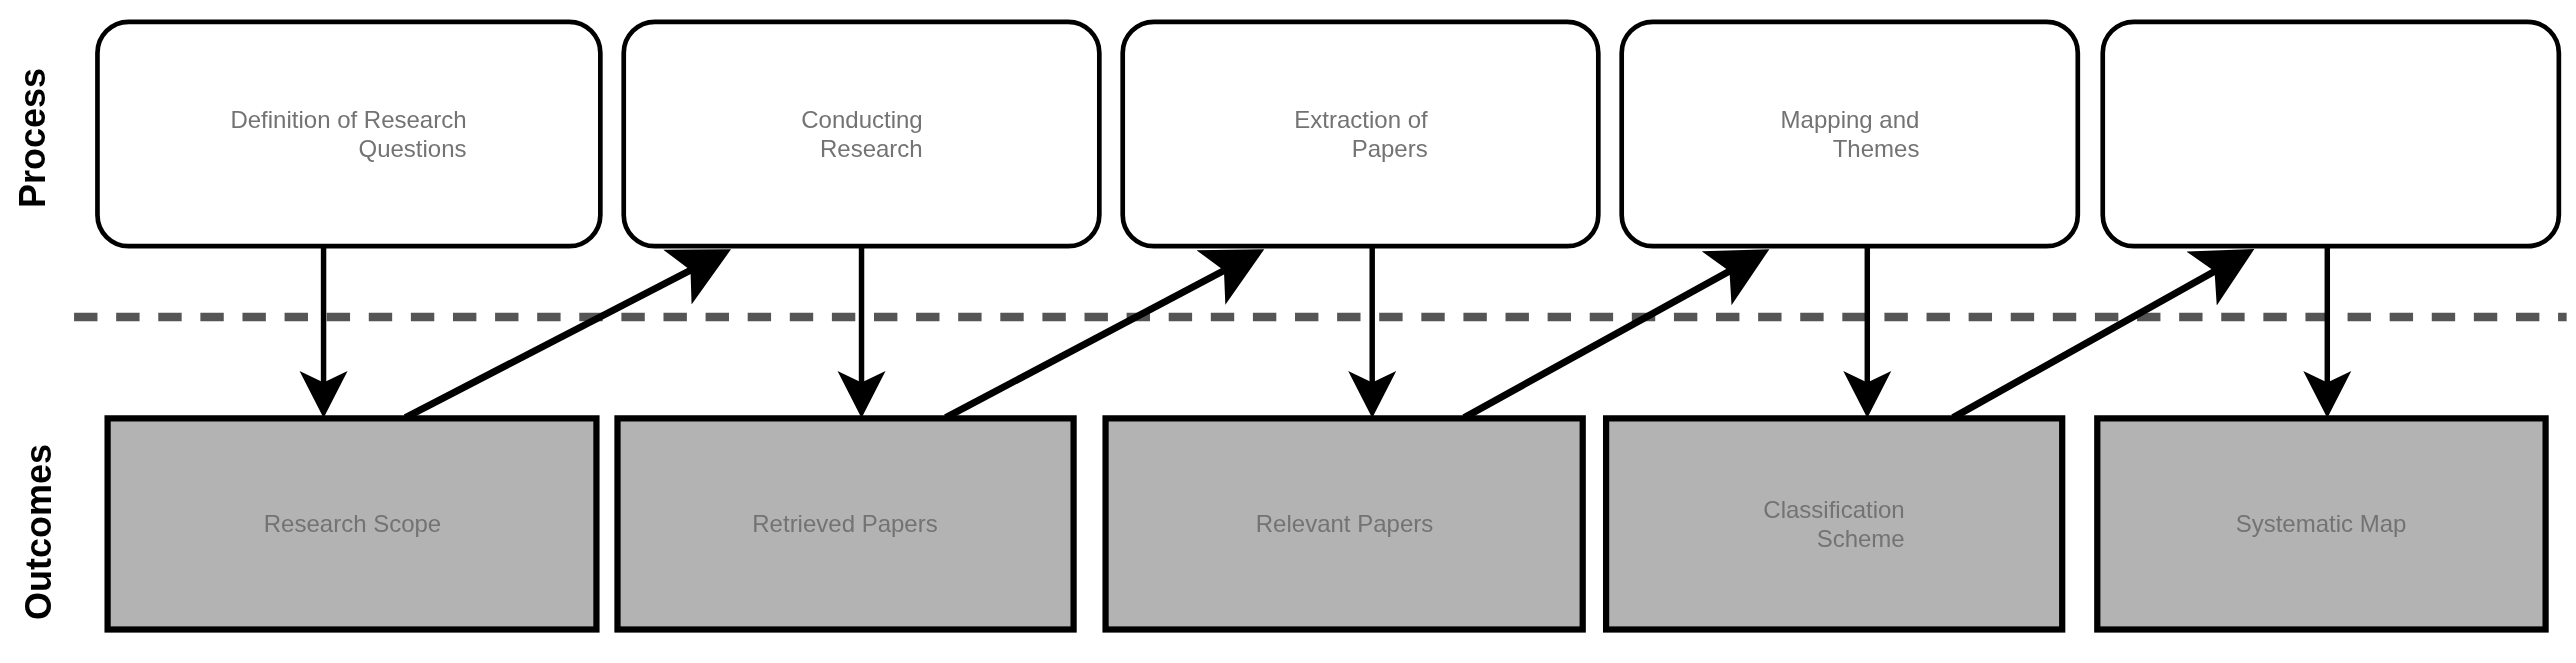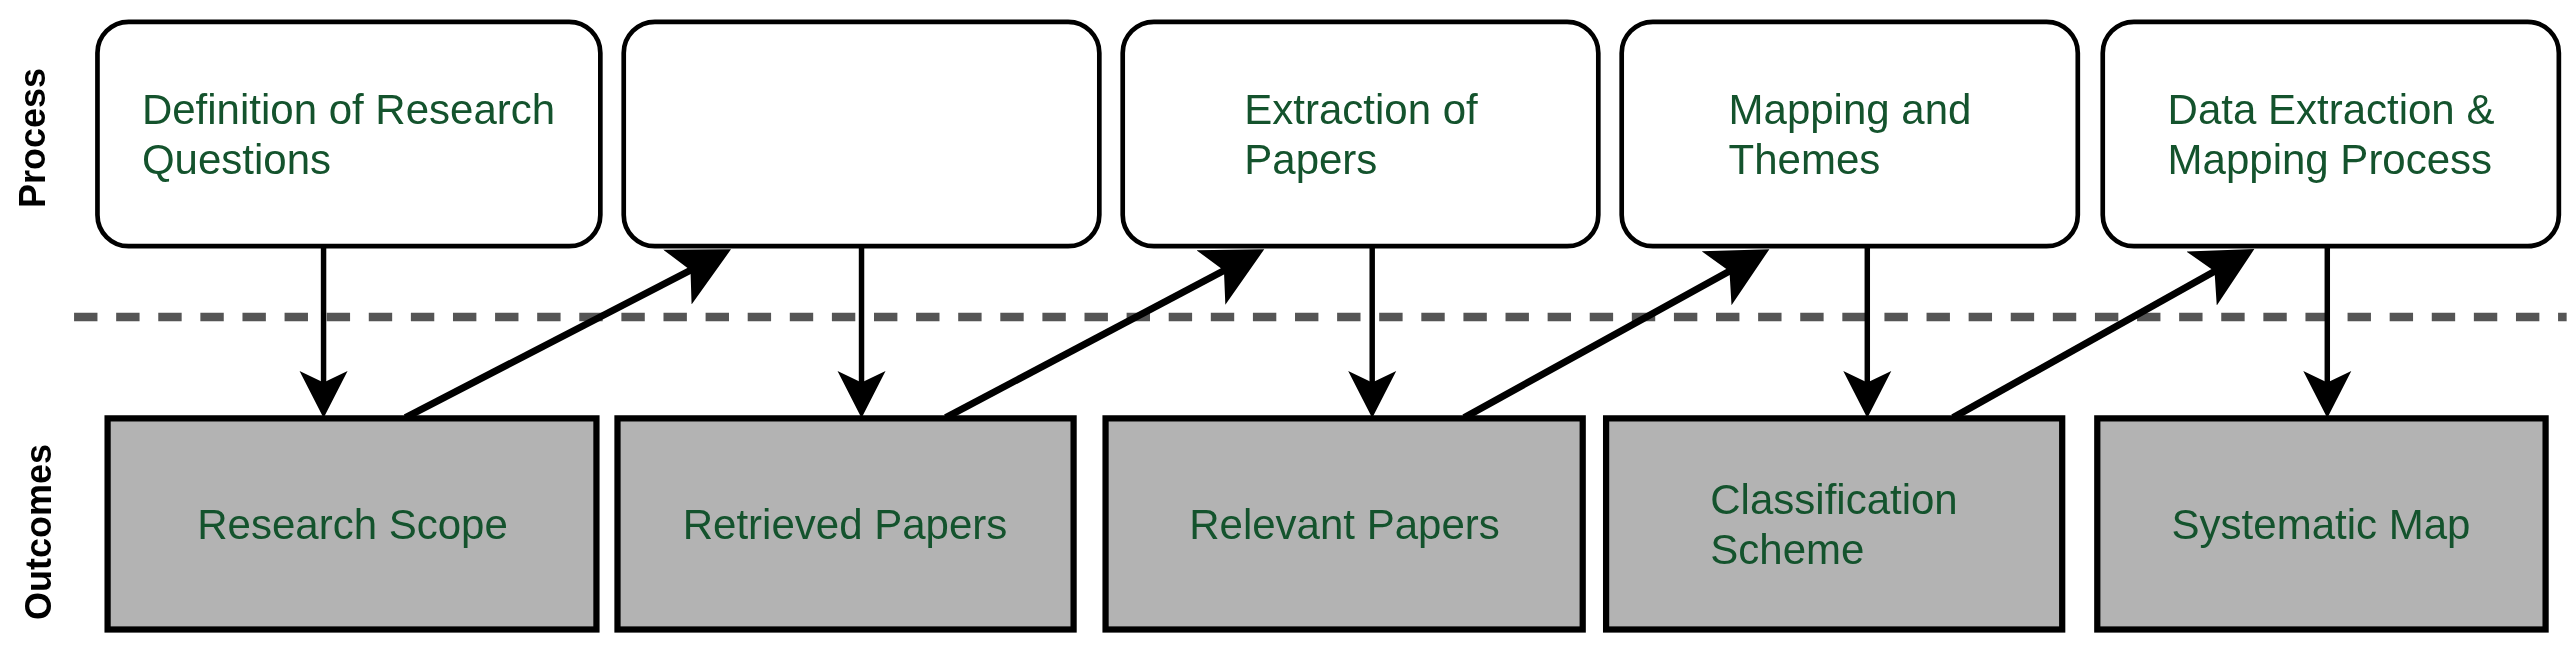--- a/index.html
+++ b/index.html
@@ -31,23 +31,23 @@
     color: #000000;
     white-space: nowrap;
     transform-origin: center center;
     letter-spacing: 0px;
   }
   .node-text {
     position: absolute;
     display: flex;
     align-items: center;
     justify-content: center;
-    text-align: left;
-    color: #14532d;
-    font-size: 42px;
+    text-align: right;
+    color: #737373;
+    font-size: 24px;
     line-height: 1.18;
     white-space: pre-line;
     pointer-events: none;
   }
 </style>
 </head>
 <body>
 
 <div id="stage">
 
@@ -83,26 +83,26 @@
     <line x1="2985" y1="318" x2="2985" y2="528" stroke="#000000" stroke-width="7" marker-end="url(#arrowhead)"></line>
 
     <line x1="520" y1="536" x2="928" y2="325" stroke="#000000" stroke-width="9" marker-end="url(#arrowhead)"></line>
     <line x1="1213" y1="536" x2="1612" y2="325" stroke="#000000" stroke-width="9" marker-end="url(#arrowhead)"></line>
     <line x1="1878" y1="536" x2="2260" y2="325" stroke="#000000" stroke-width="9" marker-end="url(#arrowhead)"></line>
     <line x1="2505" y1="536" x2="2882" y2="325" stroke="#000000" stroke-width="9" marker-end="url(#arrowhead)"></line>
   </svg>
 
   <div class="node-text" style="left:97px; top:22px; width:503px; height:225px;">Definition of Research
 Questions</div>
+  <div class="node-text" style="left:624px; top:22px; width:476px; height:225px;">Conducting
+Research</div>
   <div class="node-text" style="left:1123px; top:22px; width:476px; height:225px;">Extraction of
 Papers</div>
   <div class="node-text" style="left:1622px; top:22px; width:456px; height:225px;">Mapping and
 Themes</div>
-  <div class="node-text" style="left:2103px; top:22px; width:456px; height:225px;">Data Extraction &amp;
-Mapping Process</div>
 
   <div class="node-text" style="left:108px; top:419px; width:489px; height:211px;">Research Scope</div>
   <div class="node-text" style="left:1106px; top:419px; width:477px; height:211px;">Relevant Papers</div>
   <div class="node-text" style="left:617px; top:419px; width:456px; height:211px;">Retrieved Papers</div>
   <div class="node-text" style="left:2097px; top:419px; width:448px; height:211px;">Systematic Map</div>
   <div class="node-text" style="left:1606px; top:419px; width:456px; height:211px;">Classification
 Scheme</div>
 
 </div>
 

